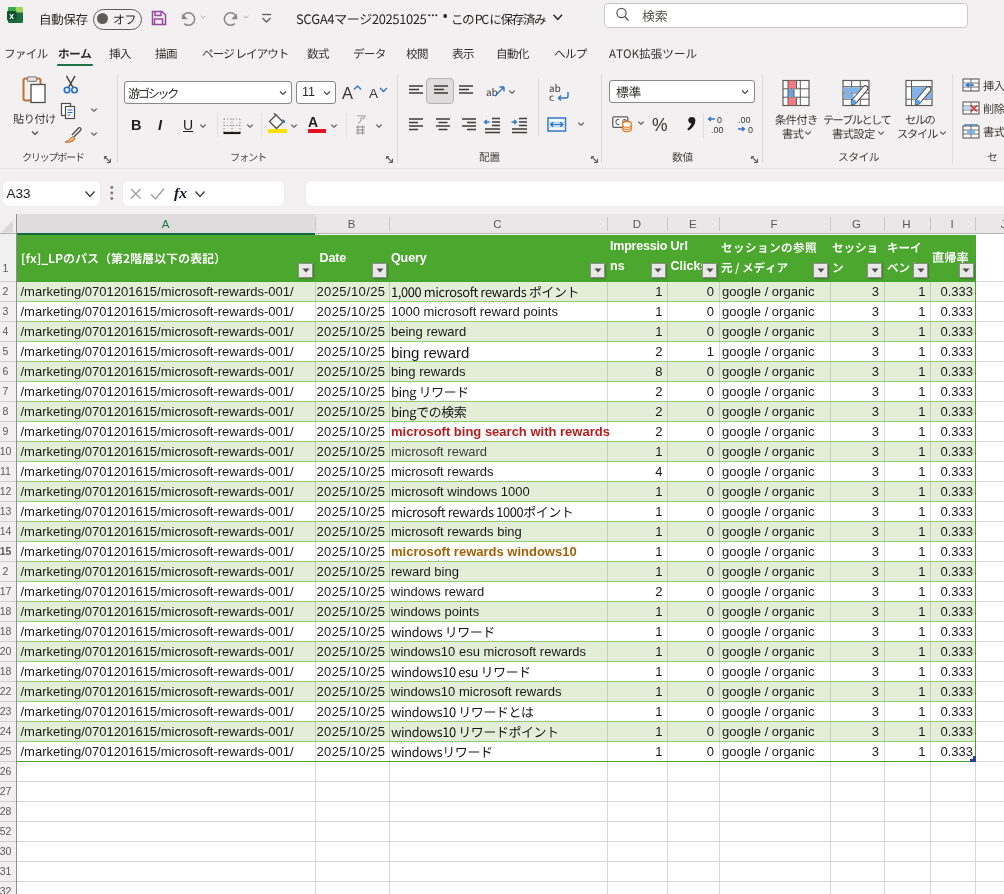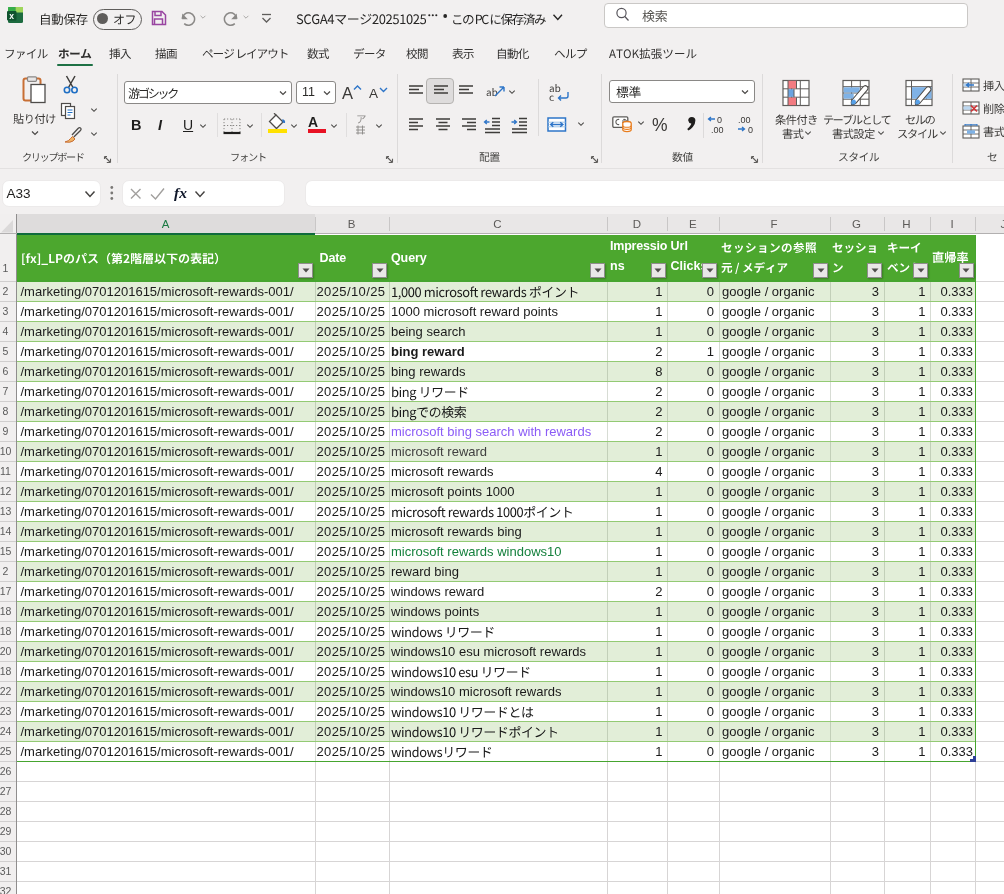--- a/index.html
+++ b/index.html
@@ -480,21 +480,21 @@
 <div class="lt" style="left:5.5px;top:446.0px;font-size:10.5px;color:#5a5a5a;font-weight:400;transform:translateX(-50%)">10</div>
 <div style="position:absolute;left:0px;top:461px;width:15.5px;height:1px;background:#d0cece"></div>
 <div class="lt" style="left:5.5px;top:466.0px;font-size:10.5px;color:#5a5a5a;font-weight:400;transform:translateX(-50%)">11</div>
 <div style="position:absolute;left:0px;top:481px;width:15.5px;height:1px;background:#d0cece"></div>
 <div class="lt" style="left:5.5px;top:486.0px;font-size:10.5px;color:#5a5a5a;font-weight:400;transform:translateX(-50%)">12</div>
 <div style="position:absolute;left:0px;top:501px;width:15.5px;height:1px;background:#d0cece"></div>
 <div class="lt" style="left:5.5px;top:506.0px;font-size:10.5px;color:#5a5a5a;font-weight:400;transform:translateX(-50%)">13</div>
 <div style="position:absolute;left:0px;top:521px;width:15.5px;height:1px;background:#d0cece"></div>
 <div class="lt" style="left:5.5px;top:526.0px;font-size:10.5px;color:#5a5a5a;font-weight:400;transform:translateX(-50%)">14</div>
 <div style="position:absolute;left:0px;top:541px;width:15.5px;height:1px;background:#d0cece"></div>
-<div class="lt" style="left:5.5px;top:546.0px;font-size:10.5px;color:#5a5a5a;font-weight:400;transform:translateX(-50%)">15</div>
+<div class="lt" style="left:5.5px;top:546.0px;font-size:10.5px;color:#5a5a5a;font-weight:700;transform:translateX(-50%)">15</div>
 <div style="position:absolute;left:0px;top:561px;width:15.5px;height:1px;background:#d0cece"></div>
 <div class="lt" style="left:5.5px;top:566.0px;font-size:10.5px;color:#5a5a5a;font-weight:400;transform:translateX(-50%)">2</div>
 <div style="position:absolute;left:0px;top:581px;width:15.5px;height:1px;background:#d0cece"></div>
 <div class="lt" style="left:5.5px;top:586.0px;font-size:10.5px;color:#5a5a5a;font-weight:400;transform:translateX(-50%)">17</div>
 <div style="position:absolute;left:0px;top:601px;width:15.5px;height:1px;background:#d0cece"></div>
 <div class="lt" style="left:5.5px;top:606.0px;font-size:10.5px;color:#5a5a5a;font-weight:400;transform:translateX(-50%)">18</div>
 <div style="position:absolute;left:0px;top:621px;width:15.5px;height:1px;background:#d0cece"></div>
 <div class="lt" style="left:5.5px;top:626.0px;font-size:10.5px;color:#5a5a5a;font-weight:400;transform:translateX(-50%)">18</div>
 <div style="position:absolute;left:0px;top:641px;width:15.5px;height:1px;background:#d0cece"></div>
 <div class="lt" style="left:5.5px;top:646.0px;font-size:10.5px;color:#5a5a5a;font-weight:400;transform:translateX(-50%)">20</div>
@@ -508,21 +508,21 @@
 <div class="lt" style="left:5.5px;top:726.0px;font-size:10.5px;color:#5a5a5a;font-weight:400;transform:translateX(-50%)">24</div>
 <div style="position:absolute;left:0px;top:741px;width:15.5px;height:1px;background:#d0cece"></div>
 <div class="lt" style="left:5.5px;top:746.0px;font-size:10.5px;color:#5a5a5a;font-weight:400;transform:translateX(-50%)">25</div>
 <div style="position:absolute;left:0px;top:761px;width:15.5px;height:1px;background:#d0cece"></div>
 <div class="lt" style="left:5.5px;top:766.0px;font-size:10.5px;color:#5a5a5a;font-weight:400;transform:translateX(-50%)">26</div>
 <div style="position:absolute;left:0px;top:781px;width:15.5px;height:1px;background:#d0cece"></div>
 <div class="lt" style="left:5.5px;top:786.0px;font-size:10.5px;color:#5a5a5a;font-weight:400;transform:translateX(-50%)">27</div>
 <div style="position:absolute;left:0px;top:801px;width:15.5px;height:1px;background:#d0cece"></div>
 <div class="lt" style="left:5.5px;top:806.0px;font-size:10.5px;color:#5a5a5a;font-weight:400;transform:translateX(-50%)">28</div>
 <div style="position:absolute;left:0px;top:821px;width:15.5px;height:1px;background:#d0cece"></div>
-<div class="lt" style="left:5.5px;top:826.0px;font-size:10.5px;color:#5a5a5a;font-weight:400;transform:translateX(-50%)">29</div>
+<div class="lt" style="left:5.5px;top:826.0px;font-size:10.5px;color:#5a5a5a;font-weight:400;transform:translateX(-50%)">52</div>
 <div style="position:absolute;left:0px;top:841px;width:15.5px;height:1px;background:#d0cece"></div>
 <div class="lt" style="left:5.5px;top:846.0px;font-size:10.5px;color:#5a5a5a;font-weight:400;transform:translateX(-50%)">30</div>
 <div style="position:absolute;left:0px;top:861px;width:15.5px;height:1px;background:#d0cece"></div>
 <div class="lt" style="left:5.5px;top:866.0px;font-size:10.5px;color:#5a5a5a;font-weight:400;transform:translateX(-50%)">31</div>
 <div style="position:absolute;left:0px;top:881px;width:15.5px;height:1px;background:#d0cece"></div>
 <div class="lt" style="left:5.5px;top:886.0px;font-size:10.5px;color:#5a5a5a;font-weight:400;transform:translateX(-50%)">32</div>
 <div style="position:absolute;left:314.5px;top:235px;width:1px;height:659px;background:#d7d5d5"></div>
 <div style="position:absolute;left:388.5px;top:235px;width:1px;height:659px;background:#d7d5d5"></div>
 <div style="position:absolute;left:606.5px;top:235px;width:1px;height:659px;background:#d7d5d5"></div>
 <div style="position:absolute;left:667px;top:235px;width:1px;height:659px;background:#d7d5d5"></div>
@@ -705,30 +705,30 @@
 <div class="lt" style="right:618.5px;top:304.7px;font-size:13px;color:#1a1a1a;font-weight:400;letter-spacing:0.4px">2025/10/25</div>
 <div class="lt" style="left:391px;top:304.7px;font-size:13px;color:#1a1a1a;font-weight:400">1000 microsoft reward points</div>
 <div class="lt" style="right:341.5px;top:304.7px;font-size:13px;color:#1a1a1a;font-weight:400">1</div>
 <div class="lt" style="right:290px;top:304.7px;font-size:13px;color:#1a1a1a;font-weight:400">0</div>
 <div class="lt" style="left:722px;top:304.7px;font-size:13px;color:#1a1a1a;font-weight:400">google / organic</div>
 <div class="lt" style="right:125px;top:304.7px;font-size:13px;color:#1a1a1a;font-weight:400">3</div>
 <div class="lt" style="right:78.5px;top:304.7px;font-size:13px;color:#1a1a1a;font-weight:400">1</div>
 <div class="lt" style="right:31px;top:304.7px;font-size:13px;color:#1a1a1a;font-weight:400">0.333</div>
 <div class="lt" style="left:20.5px;top:324.7px;font-size:13px;color:#1a1a1a;font-weight:400">/marketing/0701201615/microsoft-rewards-001/</div>
 <div class="lt" style="right:618.5px;top:324.7px;font-size:13px;color:#1a1a1a;font-weight:400;letter-spacing:0.4px">2025/10/25</div>
-<div class="lt" style="left:391px;top:324.7px;font-size:13px;color:#1a1a1a;font-weight:400">being search</div>
+<div class="lt" style="left:391px;top:324.7px;font-size:13px;color:#1a1a1a;font-weight:400">being reward</div>
 <div class="lt" style="right:341.5px;top:324.7px;font-size:13px;color:#1a1a1a;font-weight:400">1</div>
 <div class="lt" style="right:290px;top:324.7px;font-size:13px;color:#1a1a1a;font-weight:400">0</div>
 <div class="lt" style="left:722px;top:324.7px;font-size:13px;color:#1a1a1a;font-weight:400">google / organic</div>
 <div class="lt" style="right:125px;top:324.7px;font-size:13px;color:#1a1a1a;font-weight:400">3</div>
 <div class="lt" style="right:78.5px;top:324.7px;font-size:13px;color:#1a1a1a;font-weight:400">1</div>
 <div class="lt" style="right:31px;top:324.7px;font-size:13px;color:#1a1a1a;font-weight:400">0.333</div>
 <div class="lt" style="left:20.5px;top:344.7px;font-size:13px;color:#1a1a1a;font-weight:400">/marketing/0701201615/microsoft-rewards-001/</div>
 <div class="lt" style="right:618.5px;top:344.7px;font-size:13px;color:#1a1a1a;font-weight:400;letter-spacing:0.4px">2025/10/25</div>
-<div class="lt" style="left:391px;top:344.7px;font-size:13px;color:#1a1a1a;font-weight:700">bing reward</div>
+<div class="lt" style="left:391px;top:344.7px;font-size:15px;color:#1a1a1a;font-weight:400">bing reward</div>
 <div class="lt" style="right:341.5px;top:344.7px;font-size:13px;color:#1a1a1a;font-weight:400">2</div>
 <div class="lt" style="right:290px;top:344.7px;font-size:13px;color:#1a1a1a;font-weight:400">1</div>
 <div class="lt" style="left:722px;top:344.7px;font-size:13px;color:#1a1a1a;font-weight:400">google / organic</div>
 <div class="lt" style="right:125px;top:344.7px;font-size:13px;color:#1a1a1a;font-weight:400">3</div>
 <div class="lt" style="right:78.5px;top:344.7px;font-size:13px;color:#1a1a1a;font-weight:400">1</div>
 <div class="lt" style="right:31px;top:344.7px;font-size:13px;color:#1a1a1a;font-weight:400">0.333</div>
 <div class="lt" style="left:20.5px;top:364.7px;font-size:13px;color:#1a1a1a;font-weight:400">/marketing/0701201615/microsoft-rewards-001/</div>
 <div class="lt" style="right:618.5px;top:364.7px;font-size:13px;color:#1a1a1a;font-weight:400;letter-spacing:0.4px">2025/10/25</div>
 <div class="lt" style="left:391px;top:364.7px;font-size:13px;color:#1a1a1a;font-weight:400">bing rewards</div>
 <div class="lt" style="right:341.5px;top:364.7px;font-size:13px;color:#1a1a1a;font-weight:400">8</div>
@@ -754,21 +754,21 @@
     <path d="M4.3 0.2C5.9 0.2 7.4 -1.2 7.4 -3.6C7.4 -5.8 6.4 -7.2 4.6 -7.2C3.8 -7.2 3.0 -6.8 2.3 -6.3L2.4 -7.5V-10.3H1.2V0.0H2.1L2.2 -0.7H2.3C2.9 -0.2 3.7 0.2 4.3 0.2ZM4.1 -0.8C3.6 -0.8 3.0 -1.0 2.4 -1.6V-5.3C3.1 -5.9 3.7 -6.2 4.3 -6.2C5.6 -6.2 6.1 -5.2 6.1 -3.6C6.1 -1.9 5.3 -0.8 4.1 -0.8Z M8.8 0.0H10.0V-7.1H8.8ZM9.4 -8.5C9.8 -8.5 10.2 -8.8 10.2 -9.3C10.2 -9.8 9.8 -10.1 9.4 -10.1C8.9 -10.1 8.6 -9.8 8.6 -9.3C8.6 -8.8 8.9 -8.5 9.4 -8.5Z M11.9 0.0H13.1V-5.1C13.8 -5.8 14.3 -6.2 15.0 -6.2C16.0 -6.2 16.4 -5.6 16.4 -4.3V0.0H17.5V-4.5C17.5 -6.3 16.9 -7.2 15.4 -7.2C14.4 -7.2 13.7 -6.7 13.0 -6.0H13.0L12.9 -7.1H11.9Z M21.8 3.2C23.9 3.2 25.3 2.1 25.3 0.8C25.3 -0.4 24.5 -0.9 22.9 -0.9H21.5C20.5 -0.9 20.3 -1.2 20.3 -1.6C20.3 -2.0 20.5 -2.3 20.7 -2.5C21.0 -2.3 21.4 -2.2 21.8 -2.2C23.2 -2.2 24.3 -3.2 24.3 -4.7C24.3 -5.3 24.1 -5.8 23.8 -6.1H25.2V-7.1H22.8C22.5 -7.2 22.2 -7.2 21.8 -7.2C20.3 -7.2 19.1 -6.3 19.1 -4.7C19.1 -3.9 19.6 -3.2 20.0 -2.8V-2.8C19.7 -2.5 19.3 -2.0 19.3 -1.5C19.3 -0.9 19.5 -0.5 19.9 -0.3V-0.2C19.2 0.2 18.9 0.8 18.9 1.4C18.9 2.6 20.0 3.2 21.8 3.2ZM21.8 -3.0C20.9 -3.0 20.3 -3.7 20.3 -4.7C20.3 -5.8 20.9 -6.4 21.8 -6.4C22.6 -6.4 23.3 -5.8 23.3 -4.7C23.3 -3.7 22.6 -3.0 21.8 -3.0ZM21.9 2.4C20.6 2.4 19.9 1.9 19.9 1.2C19.9 0.8 20.1 0.4 20.6 0.0C20.9 0.1 21.3 0.1 21.5 0.1H22.7C23.7 0.1 24.2 0.3 24.2 1.0C24.2 1.7 23.3 2.4 21.9 2.4Z M26.1 -8.6 26.2 -7.4C27.6 -7.7 30.9 -8.0 32.3 -8.2C31.1 -7.5 29.9 -5.8 29.9 -3.8C29.9 -0.9 32.6 0.4 35.0 0.5L35.4 -0.6C33.3 -0.7 30.9 -1.5 30.9 -4.0C30.9 -5.6 32.1 -7.5 33.9 -8.1C34.6 -8.3 35.7 -8.3 36.5 -8.3V-9.4C35.6 -9.3 34.4 -9.3 32.9 -9.2C30.6 -9.0 28.1 -8.7 27.3 -8.6C27.0 -8.6 26.6 -8.6 26.1 -8.6ZM34.6 -6.7 33.9 -6.5C34.3 -5.9 34.7 -5.3 35.0 -4.6L35.7 -4.9C35.4 -5.5 34.9 -6.3 34.6 -6.7ZM36.0 -7.3 35.4 -7.0C35.8 -6.4 36.1 -5.8 36.5 -5.2L37.1 -5.5C36.8 -6.1 36.3 -6.9 36.0 -7.3Z M43.8 -8.3C43.7 -7.1 43.4 -5.9 43.1 -4.8C42.4 -2.6 41.7 -1.8 41.1 -1.8C40.5 -1.8 39.8 -2.5 39.8 -4.1C39.8 -5.9 41.3 -8.0 43.8 -8.3ZM44.9 -8.4C47.1 -8.2 48.4 -6.6 48.4 -4.6C48.4 -2.3 46.7 -1.1 45.1 -0.7C44.8 -0.7 44.4 -0.6 43.9 -0.6L44.5 0.4C47.6 0.0 49.4 -1.8 49.4 -4.5C49.4 -7.2 47.5 -9.3 44.4 -9.3C41.3 -9.3 38.8 -6.9 38.8 -4.0C38.8 -1.9 39.9 -0.6 41.1 -0.6C42.3 -0.6 43.3 -1.9 44.1 -4.6C44.5 -5.8 44.7 -7.1 44.9 -8.4Z M55.4 -5.8V-2.5H58.1C57.7 -1.4 56.8 -0.4 54.5 0.4C54.7 0.5 55.0 0.9 55.1 1.1C57.3 0.4 58.4 -0.7 58.8 -1.9C59.6 -0.3 60.7 0.5 62.2 1.1C62.3 0.8 62.6 0.5 62.8 0.3C61.3 -0.2 60.2 -0.9 59.5 -2.5H62.1V-5.8H59.2V-7.0H61.2V-7.7C61.6 -7.4 62.0 -7.2 62.4 -7.0C62.5 -7.3 62.7 -7.6 62.9 -7.8C61.5 -8.4 60.1 -9.6 59.1 -10.9H58.2C57.6 -9.8 56.3 -8.6 55.0 -7.9V-8.1H53.6V-10.9H52.7V-8.1H50.8V-7.2H52.6C52.2 -5.4 51.4 -3.4 50.6 -2.3C50.7 -2.1 51.0 -1.7 51.1 -1.4C51.7 -2.3 52.2 -3.6 52.7 -5.0V1.0H53.6V-5.1C54.0 -4.5 54.4 -3.7 54.6 -3.2L55.2 -4.0C55.0 -4.3 53.9 -5.8 53.6 -6.2V-7.2H55.0V-7.3L55.2 -7.0C55.6 -7.1 55.9 -7.4 56.3 -7.6V-7.0H58.3V-5.8ZM58.7 -10.0C59.3 -9.3 60.1 -8.5 61.0 -7.9H56.6C57.5 -8.5 58.2 -9.3 58.7 -10.0ZM56.3 -5.0H58.3V-3.9C58.3 -3.7 58.2 -3.5 58.2 -3.2H56.3ZM59.2 -5.0H61.2V-3.2H59.1C59.1 -3.5 59.2 -3.7 59.2 -3.9Z M70.9 -1.3C72.1 -0.7 73.5 0.2 74.1 0.9L75.0 0.3C74.2 -0.4 72.8 -1.2 71.7 -1.8ZM66.5 -1.8C65.7 -1.0 64.5 -0.3 63.3 0.2C63.5 0.4 63.9 0.7 64.1 0.9C65.2 0.4 66.5 -0.5 67.4 -1.4ZM63.7 -7.7V-5.2H64.6V-6.8H68.0C67.6 -6.3 66.9 -5.7 66.3 -5.3L65.6 -5.6L65.0 -5.1C65.8 -4.6 66.8 -4.0 67.5 -3.5L66.6 -3.0L63.6 -3.0L63.6 -2.0L68.7 -2.2V1.1H69.7V-2.2L73.4 -2.3C73.7 -2.1 74.0 -1.8 74.2 -1.6L74.8 -2.2C74.1 -2.9 72.7 -3.9 71.5 -4.6L70.9 -4.1C71.4 -3.8 71.9 -3.4 72.4 -3.0L68.1 -3.0C69.4 -3.8 70.8 -4.8 71.9 -5.7L71.0 -6.2C70.3 -5.6 69.3 -4.8 68.3 -4.1C67.9 -4.3 67.5 -4.6 67.0 -4.9C67.7 -5.4 68.5 -6.0 69.1 -6.6L68.7 -6.8H73.9V-5.2H74.8V-7.7H69.7V-8.9H74.7V-9.8H69.7V-10.9H68.7V-9.8H63.7V-8.9H68.7V-7.7Z" fill="#1a1a1a"></path>
   </svg>
 <div class="lt" style="right:341.5px;top:404.7px;font-size:13px;color:#1a1a1a;font-weight:400">2</div>
 <div class="lt" style="right:290px;top:404.7px;font-size:13px;color:#1a1a1a;font-weight:400">0</div>
 <div class="lt" style="left:722px;top:404.7px;font-size:13px;color:#1a1a1a;font-weight:400">google / organic</div>
 <div class="lt" style="right:125px;top:404.7px;font-size:13px;color:#1a1a1a;font-weight:400">3</div>
 <div class="lt" style="right:78.5px;top:404.7px;font-size:13px;color:#1a1a1a;font-weight:400">1</div>
 <div class="lt" style="right:31px;top:404.7px;font-size:13px;color:#1a1a1a;font-weight:400">0.333</div>
 <div class="lt" style="left:20.5px;top:424.7px;font-size:13px;color:#1a1a1a;font-weight:400">/marketing/0701201615/microsoft-rewards-001/</div>
 <div class="lt" style="right:618.5px;top:424.7px;font-size:13px;color:#1a1a1a;font-weight:400;letter-spacing:0.4px">2025/10/25</div>
-<div class="lt" style="left:391px;top:424.7px;font-size:13px;color:#8b5cf6;font-weight:400">microsoft bing search with rewards</div>
+<div class="lt" style="left:391px;top:424.7px;font-size:13px;color:#b91c1c;font-weight:700">microsoft bing search with rewards</div>
 <div class="lt" style="right:341.5px;top:424.7px;font-size:13px;color:#1a1a1a;font-weight:400">2</div>
 <div class="lt" style="right:290px;top:424.7px;font-size:13px;color:#1a1a1a;font-weight:400">0</div>
 <div class="lt" style="left:722px;top:424.7px;font-size:13px;color:#1a1a1a;font-weight:400">google / organic</div>
 <div class="lt" style="right:125px;top:424.7px;font-size:13px;color:#1a1a1a;font-weight:400">3</div>
 <div class="lt" style="right:78.5px;top:424.7px;font-size:13px;color:#1a1a1a;font-weight:400">1</div>
 <div class="lt" style="right:31px;top:424.7px;font-size:13px;color:#1a1a1a;font-weight:400">0.333</div>
 <div class="lt" style="left:20.5px;top:444.7px;font-size:13px;color:#1a1a1a;font-weight:400">/marketing/0701201615/microsoft-rewards-001/</div>
 <div class="lt" style="right:618.5px;top:444.7px;font-size:13px;color:#1a1a1a;font-weight:400;letter-spacing:0.4px">2025/10/25</div>
 <div class="lt" style="left:391px;top:444.7px;font-size:13px;color:#404040;font-weight:400">microsoft reward</div>
 <div class="lt" style="right:341.5px;top:444.7px;font-size:13px;color:#1a1a1a;font-weight:400">1</div>
@@ -781,21 +781,21 @@
 <div class="lt" style="right:618.5px;top:464.7px;font-size:13px;color:#1a1a1a;font-weight:400;letter-spacing:0.4px">2025/10/25</div>
 <div class="lt" style="left:391px;top:464.7px;font-size:13px;color:#1a1a1a;font-weight:400">microsoft rewards</div>
 <div class="lt" style="right:341.5px;top:464.7px;font-size:13px;color:#1a1a1a;font-weight:400">4</div>
 <div class="lt" style="right:290px;top:464.7px;font-size:13px;color:#1a1a1a;font-weight:400">0</div>
 <div class="lt" style="left:722px;top:464.7px;font-size:13px;color:#1a1a1a;font-weight:400">google / organic</div>
 <div class="lt" style="right:125px;top:464.7px;font-size:13px;color:#1a1a1a;font-weight:400">3</div>
 <div class="lt" style="right:78.5px;top:464.7px;font-size:13px;color:#1a1a1a;font-weight:400">1</div>
 <div class="lt" style="right:31px;top:464.7px;font-size:13px;color:#1a1a1a;font-weight:400">0.333</div>
 <div class="lt" style="left:20.5px;top:484.7px;font-size:13px;color:#1a1a1a;font-weight:400">/marketing/0701201615/microsoft-rewards-001/</div>
 <div class="lt" style="right:618.5px;top:484.7px;font-size:13px;color:#1a1a1a;font-weight:400;letter-spacing:0.4px">2025/10/25</div>
-<div class="lt" style="left:391px;top:484.7px;font-size:13px;color:#1a1a1a;font-weight:400">microsoft points 1000</div>
+<div class="lt" style="left:391px;top:484.7px;font-size:13px;color:#1a1a1a;font-weight:400">microsoft windows 1000</div>
 <div class="lt" style="right:341.5px;top:484.7px;font-size:13px;color:#1a1a1a;font-weight:400">1</div>
 <div class="lt" style="right:290px;top:484.7px;font-size:13px;color:#1a1a1a;font-weight:400">0</div>
 <div class="lt" style="left:722px;top:484.7px;font-size:13px;color:#1a1a1a;font-weight:400">google / organic</div>
 <div class="lt" style="right:125px;top:484.7px;font-size:13px;color:#1a1a1a;font-weight:400">3</div>
 <div class="lt" style="right:78.5px;top:484.7px;font-size:13px;color:#1a1a1a;font-weight:400">1</div>
 <div class="lt" style="right:31px;top:484.7px;font-size:13px;color:#1a1a1a;font-weight:400">0.333</div>
 <div class="lt" style="left:20.5px;top:504.7px;font-size:13px;color:#1a1a1a;font-weight:400">/marketing/0701201615/microsoft-rewards-001/</div>
 <div class="lt" style="right:618.5px;top:504.7px;font-size:13px;color:#1a1a1a;font-weight:400;letter-spacing:0.4px">2025/10/25</div>
 <svg class="t" style="left:391px;top:516.5px" width="184.4" height="4" viewBox="0 0 184.4 4">
     <path d="M1.2 0.0H2.4V-5.1C3.0 -5.8 3.6 -6.2 4.2 -6.2C5.1 -6.2 5.5 -5.6 5.5 -4.3V0.0H6.7V-5.1C7.3 -5.8 7.9 -6.2 8.4 -6.2C9.3 -6.2 9.8 -5.6 9.8 -4.3V0.0H10.9V-4.5C10.9 -6.3 10.2 -7.2 8.8 -7.2C7.9 -7.2 7.2 -6.7 6.5 -5.9C6.2 -6.7 5.6 -7.2 4.5 -7.2C3.7 -7.2 2.9 -6.7 2.3 -6.0H2.3L2.2 -7.1H1.2Z M12.8 0.0H14.0V-7.1H12.8ZM13.4 -8.5C13.9 -8.5 14.2 -8.8 14.2 -9.3C14.2 -9.8 13.9 -10.1 13.4 -10.1C12.9 -10.1 12.6 -9.8 12.6 -9.3C12.6 -8.8 12.9 -8.5 13.4 -8.5Z M18.7 0.2C19.5 0.2 20.3 -0.2 21.0 -0.7L20.5 -1.5C20.0 -1.1 19.4 -0.8 18.8 -0.8C17.5 -0.8 16.6 -1.9 16.6 -3.5C16.6 -5.1 17.5 -6.2 18.8 -6.2C19.4 -6.2 19.8 -6.0 20.2 -5.6L20.8 -6.4C20.3 -6.9 19.7 -7.2 18.8 -7.2C17.0 -7.2 15.4 -5.9 15.4 -3.5C15.4 -1.2 16.8 0.2 18.7 0.2Z M22.1 0.0H23.3V-4.5C23.8 -5.7 24.5 -6.2 25.1 -6.2C25.4 -6.2 25.5 -6.1 25.7 -6.1L26.0 -7.1C25.7 -7.2 25.5 -7.2 25.2 -7.2C24.4 -7.2 23.7 -6.7 23.2 -5.8H23.2L23.1 -7.1H22.1Z M29.4 0.2C31.2 0.2 32.7 -1.2 32.7 -3.5C32.7 -5.9 31.2 -7.2 29.4 -7.2C27.7 -7.2 26.2 -5.9 26.2 -3.5C26.2 -1.2 27.7 0.2 29.4 0.2ZM29.4 -0.8C28.2 -0.8 27.4 -1.9 27.4 -3.5C27.4 -5.1 28.2 -6.2 29.4 -6.2C30.6 -6.2 31.5 -5.1 31.5 -3.5C31.5 -1.9 30.6 -0.8 29.4 -0.8Z M36.0 0.2C37.6 0.2 38.5 -0.8 38.5 -1.9C38.5 -3.3 37.4 -3.7 36.4 -4.1C35.6 -4.4 34.9 -4.6 34.9 -5.3C34.9 -5.8 35.3 -6.3 36.2 -6.3C36.8 -6.3 37.3 -6.0 37.8 -5.7L38.3 -6.4C37.8 -6.9 37.0 -7.2 36.2 -7.2C34.6 -7.2 33.7 -6.4 33.7 -5.2C33.7 -4.0 34.8 -3.6 35.8 -3.2C36.6 -2.9 37.4 -2.6 37.4 -1.9C37.4 -1.2 36.9 -0.8 36.0 -0.8C35.2 -0.8 34.5 -1.1 33.9 -1.6L33.3 -0.8C34.0 -0.2 35.0 0.2 36.0 0.2Z M42.5 0.2C44.2 0.2 45.8 -1.2 45.8 -3.5C45.8 -5.9 44.2 -7.2 42.5 -7.2C40.8 -7.2 39.2 -5.9 39.2 -3.5C39.2 -1.2 40.8 0.2 42.5 0.2ZM42.5 -0.8C41.3 -0.8 40.4 -1.9 40.4 -3.5C40.4 -5.1 41.3 -6.2 42.5 -6.2C43.7 -6.2 44.5 -5.1 44.5 -3.5C44.5 -1.9 43.7 -0.8 42.5 -0.8Z M46.4 -6.1H47.4V0.0H48.6V-6.1H50.0V-7.1H48.6V-8.2C48.6 -9.1 48.9 -9.6 49.6 -9.6C49.8 -9.6 50.1 -9.5 50.3 -9.4L50.6 -10.3C50.3 -10.4 49.9 -10.5 49.4 -10.5C48.0 -10.5 47.4 -9.6 47.4 -8.2V-7.1L46.4 -7.0Z M53.2 0.2C53.6 0.2 54.1 0.0 54.5 -0.1L54.2 -1.0C54.0 -0.9 53.7 -0.8 53.4 -0.8C52.6 -0.8 52.3 -1.3 52.3 -2.1V-6.1H54.3V-7.1H52.3V-9.0H51.4L51.2 -7.1L50.1 -7.0V-6.1H51.2V-2.2C51.2 -0.8 51.7 0.2 53.2 0.2Z M57.9 0.0H59.1V-4.5C59.5 -5.7 60.2 -6.2 60.8 -6.2C61.1 -6.2 61.3 -6.1 61.5 -6.1L61.7 -7.1C61.5 -7.2 61.3 -7.2 61.0 -7.2C60.2 -7.2 59.5 -6.7 59.0 -5.8H59.0L58.8 -7.1H57.9Z M65.3 0.2C66.3 0.2 67.0 -0.1 67.6 -0.5L67.2 -1.3C66.7 -1.0 66.1 -0.8 65.4 -0.8C64.1 -0.8 63.2 -1.7 63.1 -3.2H67.9C67.9 -3.4 67.9 -3.7 67.9 -3.9C67.9 -5.9 66.9 -7.2 65.1 -7.2C63.5 -7.2 61.9 -5.8 61.9 -3.5C61.9 -1.2 63.4 0.2 65.3 0.2ZM63.1 -4.1C63.2 -5.5 64.1 -6.3 65.1 -6.3C66.2 -6.3 66.9 -5.5 66.9 -4.1Z M70.3 0.0H71.7L72.7 -3.8C72.9 -4.5 73.0 -5.1 73.2 -5.8H73.2C73.4 -5.1 73.5 -4.5 73.7 -3.8L74.7 0.0H76.2L78.1 -7.1H77.0L75.9 -3.0C75.8 -2.3 75.6 -1.7 75.5 -1.0H75.4C75.3 -1.7 75.1 -2.3 74.9 -3.0L73.8 -7.1H72.7L71.6 -3.0C71.4 -2.3 71.2 -1.7 71.1 -1.0H71.0C70.9 -1.7 70.8 -2.3 70.6 -3.0L69.6 -7.1H68.4Z M80.8 0.2C81.7 0.2 82.5 -0.3 83.1 -0.8H83.2L83.3 0.0H84.3V-4.3C84.3 -6.1 83.6 -7.2 81.8 -7.2C80.7 -7.2 79.7 -6.7 79.1 -6.3L79.5 -5.5C80.1 -5.9 80.8 -6.3 81.6 -6.3C82.8 -6.3 83.1 -5.4 83.1 -4.5C80.1 -4.1 78.8 -3.4 78.8 -1.8C78.8 -0.6 79.6 0.2 80.8 0.2ZM81.1 -0.8C80.4 -0.8 79.9 -1.1 79.9 -1.9C79.9 -2.8 80.7 -3.4 83.1 -3.7V-1.7C82.4 -1.1 81.8 -0.8 81.1 -0.8Z M86.1 0.0H87.2V-4.5C87.7 -5.7 88.4 -6.2 89.0 -6.2C89.3 -6.2 89.5 -6.1 89.7 -6.1L89.9 -7.1C89.7 -7.2 89.5 -7.2 89.2 -7.2C88.4 -7.2 87.7 -6.7 87.2 -5.8H87.1L87.0 -7.1H86.1Z M93.1 0.2C93.9 0.2 94.6 -0.3 95.2 -0.8H95.2L95.3 0.0H96.3V-10.3H95.1V-7.6L95.2 -6.4C94.6 -6.9 94.0 -7.2 93.2 -7.2C91.6 -7.2 90.1 -5.8 90.1 -3.5C90.1 -1.2 91.3 0.2 93.1 0.2ZM93.3 -0.8C92.1 -0.8 91.4 -1.8 91.4 -3.5C91.4 -5.1 92.3 -6.2 93.4 -6.2C94.0 -6.2 94.5 -6.0 95.1 -5.5V-1.8C94.5 -1.1 94.0 -0.8 93.3 -0.8Z M100.1 0.2C101.8 0.2 102.7 -0.8 102.7 -1.9C102.7 -3.3 101.5 -3.7 100.5 -4.1C99.7 -4.4 99.0 -4.6 99.0 -5.3C99.0 -5.8 99.4 -6.3 100.3 -6.3C100.9 -6.3 101.4 -6.0 101.9 -5.7L102.5 -6.4C101.9 -6.9 101.2 -7.2 100.3 -7.2C98.7 -7.2 97.9 -6.4 97.9 -5.2C97.9 -4.0 98.9 -3.6 99.9 -3.2C100.7 -2.9 101.5 -2.6 101.5 -1.9C101.5 -1.2 101.1 -0.8 100.1 -0.8C99.3 -0.8 98.7 -1.1 98.0 -1.6L97.5 -0.8C98.1 -0.2 99.1 0.2 100.1 0.2Z M106.3 0.0H111.5V-1.0H109.6V-9.5H108.7C108.2 -9.2 107.6 -9.0 106.7 -8.9V-8.1H108.4V-1.0H106.3Z M115.5 0.2C117.3 0.2 118.5 -1.5 118.5 -4.8C118.5 -8.1 117.3 -9.7 115.5 -9.7C113.7 -9.7 112.6 -8.1 112.6 -4.8C112.6 -1.5 113.7 0.2 115.5 0.2ZM115.5 -0.8C114.5 -0.8 113.7 -2.0 113.7 -4.8C113.7 -7.6 114.5 -8.8 115.5 -8.8C116.6 -8.8 117.4 -7.6 117.4 -4.8C117.4 -2.0 116.6 -0.8 115.5 -0.8Z M122.3 0.2C124.1 0.2 125.3 -1.5 125.3 -4.8C125.3 -8.1 124.1 -9.7 122.3 -9.7C120.5 -9.7 119.3 -8.1 119.3 -4.8C119.3 -1.5 120.5 0.2 122.3 0.2ZM122.3 -0.8C121.2 -0.8 120.5 -2.0 120.5 -4.8C120.5 -7.6 121.2 -8.8 122.3 -8.8C123.4 -8.8 124.1 -7.6 124.1 -4.8C124.1 -2.0 123.4 -0.8 122.3 -0.8Z M129.1 0.2C130.9 0.2 132.0 -1.5 132.0 -4.8C132.0 -8.1 130.9 -9.7 129.1 -9.7C127.2 -9.7 126.1 -8.1 126.1 -4.8C126.1 -1.5 127.2 0.2 129.1 0.2ZM129.1 -0.8C128.0 -0.8 127.2 -2.0 127.2 -4.8C127.2 -7.6 128.0 -8.8 129.1 -8.8C130.1 -8.8 130.9 -7.6 130.9 -4.8C130.9 -2.0 130.1 -0.8 129.1 -0.8Z M142.0 -9.6C142.0 -10.1 142.4 -10.4 142.8 -10.4C143.3 -10.4 143.7 -10.1 143.7 -9.6C143.7 -9.1 143.3 -8.8 142.8 -8.8C142.4 -8.8 142.0 -9.1 142.0 -9.6ZM141.4 -9.6C141.4 -8.8 142.1 -8.2 142.8 -8.2C143.6 -8.2 144.3 -8.8 144.3 -9.6C144.3 -10.4 143.6 -11.0 142.8 -11.0C142.1 -11.0 141.4 -10.4 141.4 -9.6ZM136.4 -4.8 135.5 -5.2C135.0 -4.2 133.9 -2.6 133.0 -1.8L133.9 -1.2C134.6 -2.0 135.9 -3.7 136.4 -4.8ZM141.8 -5.2 141.0 -4.7C141.6 -3.9 142.6 -2.3 143.1 -1.3L144.1 -1.8C143.6 -2.7 142.5 -4.4 141.8 -5.2ZM133.4 -7.8V-6.7C133.8 -6.8 134.1 -6.8 134.5 -6.8H138.1V-6.7C138.1 -6.1 138.1 -1.6 138.1 -0.9C138.1 -0.6 138.0 -0.4 137.6 -0.4C137.3 -0.4 136.7 -0.5 136.1 -0.6L136.2 0.5C136.7 0.5 137.5 0.6 138.1 0.6C138.8 0.6 139.2 0.2 139.2 -0.5C139.2 -1.4 139.2 -5.6 139.2 -6.7V-6.8H142.6C142.9 -6.8 143.3 -6.8 143.7 -6.7V-7.8C143.4 -7.8 142.9 -7.8 142.6 -7.8H139.2V-9.1C139.2 -9.4 139.2 -9.8 139.3 -10.0H138.0C138.1 -9.8 138.1 -9.4 138.1 -9.1V-7.8H134.5C134.1 -7.8 133.8 -7.8 133.4 -7.8Z M145.9 -4.7 146.4 -3.7C148.2 -4.2 150.0 -5.0 151.4 -5.8V-1.0C151.4 -0.5 151.3 0.2 151.3 0.4H152.6C152.5 0.1 152.5 -0.5 152.5 -1.0V-6.5C153.8 -7.4 155.0 -8.3 156.0 -9.4L155.1 -10.2C154.2 -9.1 152.9 -8.0 151.6 -7.1C150.1 -6.2 148.1 -5.3 145.9 -4.7Z M160.3 -9.5 159.5 -8.7C160.5 -8.1 162.1 -6.7 162.8 -6.0L163.6 -6.8C162.9 -7.6 161.2 -8.9 160.3 -9.5ZM159.1 -0.8 159.8 0.2C162.0 -0.2 163.6 -0.9 164.9 -1.8C166.9 -3.0 168.4 -4.8 169.3 -6.4L168.7 -7.5C167.9 -5.9 166.4 -4.0 164.3 -2.7C163.1 -1.9 161.4 -1.2 159.1 -0.8Z M174.2 -1.1C174.2 -0.7 174.2 -0.0 174.2 0.4H175.4C175.4 -0.0 175.3 -0.7 175.3 -1.1L175.3 -5.4C176.8 -5.0 179.0 -4.1 180.4 -3.3L180.9 -4.4C179.5 -5.1 177.0 -6.1 175.3 -6.6V-8.7C175.3 -9.1 175.4 -9.7 175.4 -10.1H174.1C174.2 -9.7 174.2 -9.1 174.2 -8.7C174.2 -7.6 174.2 -1.9 174.2 -1.1Z" fill="#1a1a1a"></path>
@@ -810,21 +810,21 @@
 <div class="lt" style="right:618.5px;top:524.7px;font-size:13px;color:#1a1a1a;font-weight:400;letter-spacing:0.4px">2025/10/25</div>
 <div class="lt" style="left:391px;top:524.7px;font-size:13px;color:#1a1a1a;font-weight:400">microsoft rewards bing</div>
 <div class="lt" style="right:341.5px;top:524.7px;font-size:13px;color:#1a1a1a;font-weight:400">1</div>
 <div class="lt" style="right:290px;top:524.7px;font-size:13px;color:#1a1a1a;font-weight:400">0</div>
 <div class="lt" style="left:722px;top:524.7px;font-size:13px;color:#1a1a1a;font-weight:400">google / organic</div>
 <div class="lt" style="right:125px;top:524.7px;font-size:13px;color:#1a1a1a;font-weight:400">3</div>
 <div class="lt" style="right:78.5px;top:524.7px;font-size:13px;color:#1a1a1a;font-weight:400">1</div>
 <div class="lt" style="right:31px;top:524.7px;font-size:13px;color:#1a1a1a;font-weight:400">0.333</div>
 <div class="lt" style="left:20.5px;top:544.7px;font-size:13px;color:#1a1a1a;font-weight:400">/marketing/0701201615/microsoft-rewards-001/</div>
 <div class="lt" style="right:618.5px;top:544.7px;font-size:13px;color:#1a1a1a;font-weight:400;letter-spacing:0.4px">2025/10/25</div>
-<div class="lt" style="left:391px;top:544.7px;font-size:13px;color:#15803d;font-weight:400">microsoft rewards windows10</div>
+<div class="lt" style="left:391px;top:544.7px;font-size:13px;color:#a16207;font-weight:700">microsoft rewards windows10</div>
 <div class="lt" style="right:341.5px;top:544.7px;font-size:13px;color:#1a1a1a;font-weight:400">1</div>
 <div class="lt" style="right:290px;top:544.7px;font-size:13px;color:#1a1a1a;font-weight:400">0</div>
 <div class="lt" style="left:722px;top:544.7px;font-size:13px;color:#1a1a1a;font-weight:400">google / organic</div>
 <div class="lt" style="right:125px;top:544.7px;font-size:13px;color:#1a1a1a;font-weight:400">3</div>
 <div class="lt" style="right:78.5px;top:544.7px;font-size:13px;color:#1a1a1a;font-weight:400">1</div>
 <div class="lt" style="right:31px;top:544.7px;font-size:13px;color:#1a1a1a;font-weight:400">0.333</div>
 <div class="lt" style="left:20.5px;top:564.7px;font-size:13px;color:#1a1a1a;font-weight:400">/marketing/0701201615/microsoft-rewards-001/</div>
 <div class="lt" style="right:618.5px;top:564.7px;font-size:13px;color:#1a1a1a;font-weight:400;letter-spacing:0.4px">2025/10/25</div>
 <div class="lt" style="left:391px;top:564.7px;font-size:13px;color:#1a1a1a;font-weight:400">reward bing</div>
 <div class="lt" style="right:341.5px;top:564.7px;font-size:13px;color:#1a1a1a;font-weight:400">1</div>

